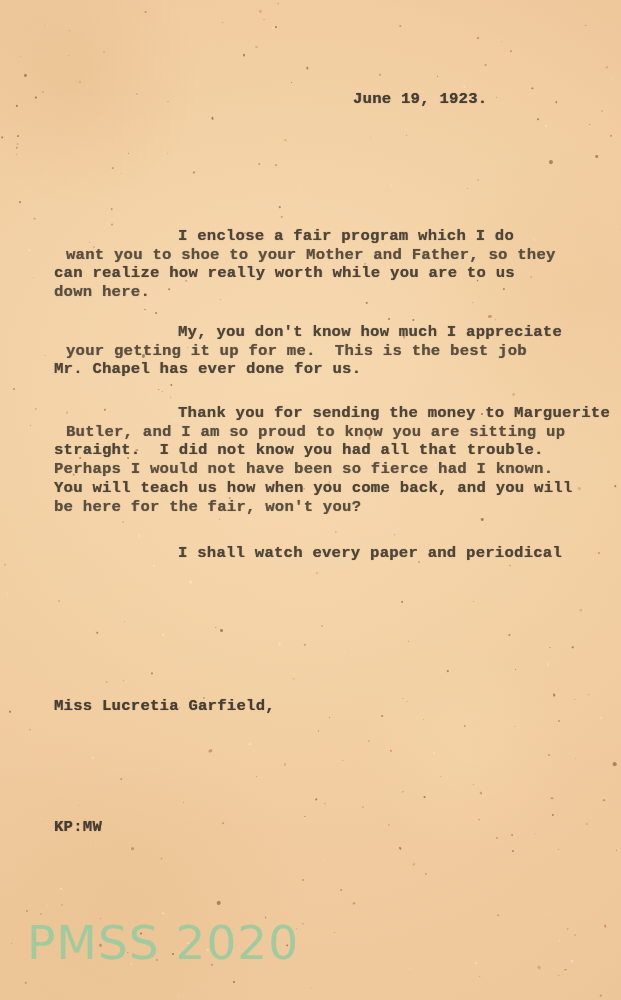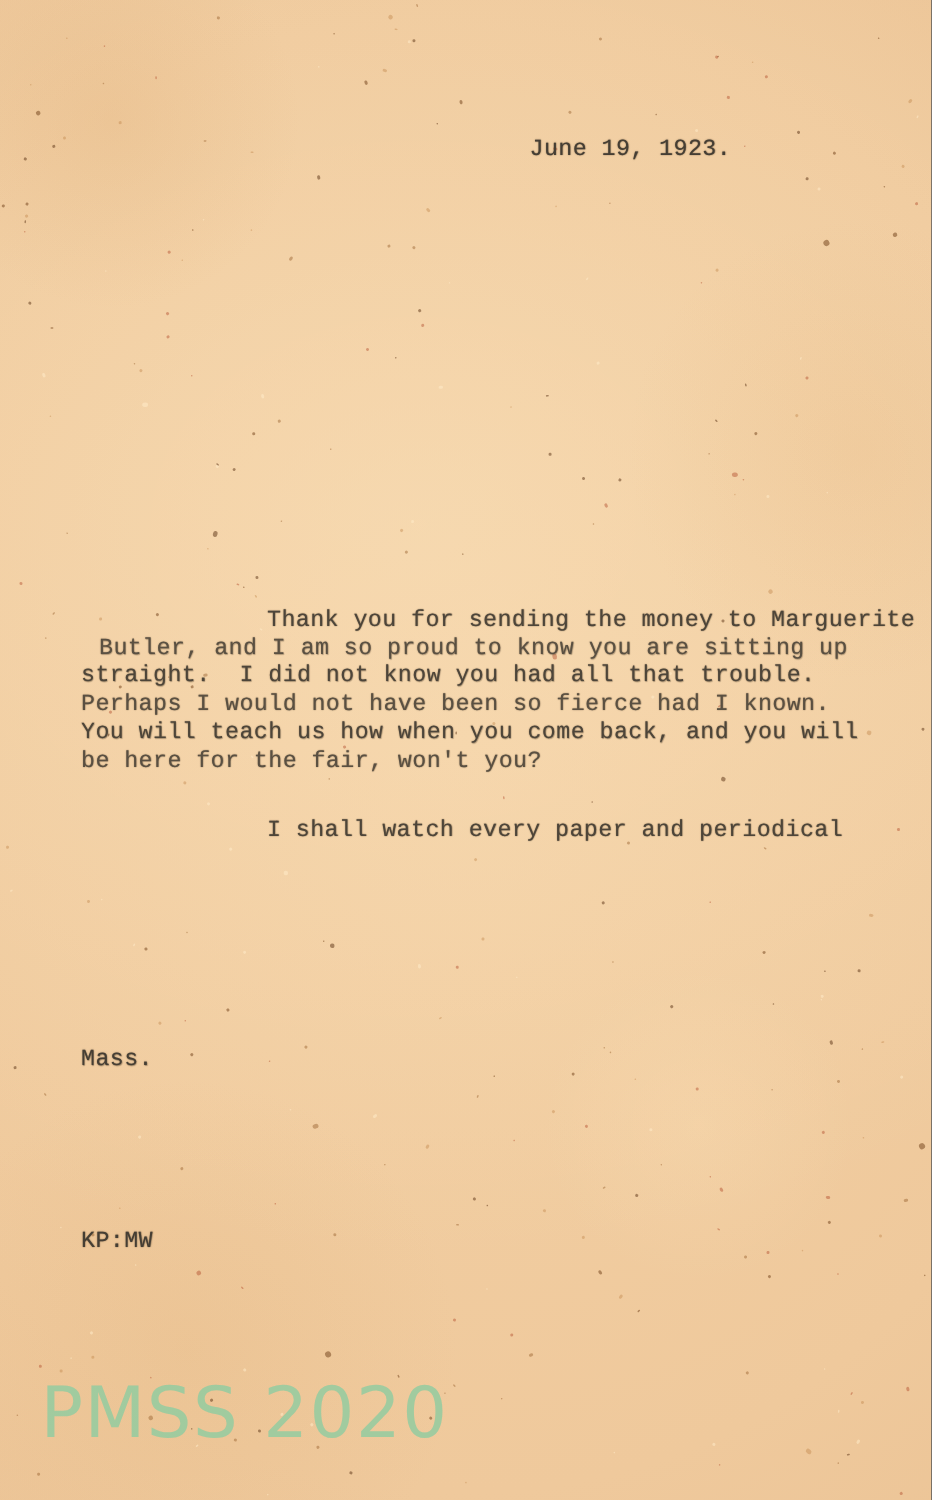--- a/index.html
+++ b/index.html
@@ -29,21 +29,21 @@
     pointer-events: none;
   }
   #speckles { position: absolute; inset: 0; pointer-events: none; }
   .speck { position: absolute; border-radius: 50%; }
 
   .tw {
     position: absolute;
     font-family: "Liberation Mono", "DejaVu Sans Mono", monospace;
     font-size: 15.5px;
     line-height: 18.7px;
-    font-weight: 400;
+    font-weight: 700;
     color: #453e34;
     letter-spacing: 0.3px;
     white-space: pre;
     text-shadow: 0 0 1px rgba(72,58,40,0.60), 0.4px 0.4px 0.6px rgba(72,58,40,0.35);
   }
   .para .line:first-child { padding-left: 124px; }
   .para .line:nth-child(2) { padding-left: 12px; }
   .para .line:nth-child(odd)  { opacity: 0.95; }
   .para .line:nth-child(even) { opacity: 0.88; }
 
@@ -362,25 +362,27 @@
       <div class="speck" style="width: 2.36423px; height: 2.19345px; left: 601.396px; top: 110.496px; background: rgba(190, 130, 70, 0.4); transform: rotate(23deg);"></div>
       <div class="speck" style="width: 3.19089px; height: 3.29415px; left: 594.593px; top: 154.536px; background: rgba(122, 74, 34, 0.55); transform: rotate(67deg);"></div>
       <div class="speck" style="width: 2.1411px; height: 1.91321px; left: 161.709px; top: 634.463px; background: rgba(255, 235, 200, 0.55); transform: rotate(143deg);"></div>
       <div class="speck" style="width: 2.97044px; height: 3.17879px; left: 131.321px; top: 847.482px; background: rgba(170, 60, 30, 0.4); transform: rotate(148deg);"></div>
       <div class="speck" style="width: 2.01832px; height: 1.52707px; left: 16.0857px; top: 104.888px; background: rgba(90, 50, 20, 0.5); transform: rotate(32deg);"></div>
     </div>
 
   <div class="tw" style="left:353px; top:90px;">June 19, 1923.</div>
 
 
-
+  <div class="tw para" style="left:54px; top:227px;"><div class="line">I enclose a fair program which I do</div><div class="line">want you to shoe to your Mother and Father, so they</div><div class="line">can realize how really worth while you are to us</div><div class="line">down here.</div></div>
+
+  <div class="tw para" style="left:54px; top:323px;"><div class="line">My, you don't know how much I appreciate</div><div class="line">your getting it up for me.  This is the best job</div><div class="line">Mr. Chapel has ever done for us.</div></div>
 
   <div class="tw para" style="left:54px; top:404px;"><div class="line">Thank you for sending the money to Marguerite</div><div class="line">Butler, and I am so proud to know you are sitting up</div><div class="line">straight.  I did not know you had all that trouble.</div><div class="line">Perhaps I would not have been so fierce had I known.</div><div class="line">You will teach us how when you come back, and you will</div><div class="line">be here for the fair, won't you?</div></div>
 
   <div class="tw para" style="left:54px; top:544px;"><div class="line">I shall watch every paper and periodical</div></div>
 
 
-  <div class="tw" style="left:54px; top:697px; line-height:19.6px;"><div class="line">Mass.</div></div>
+  <div class="tw" style="left:54px; top:697px; line-height:19.6px;"><div class="line">Miss Lucretia Garfield,</div></div>
 
   <div class="tw" style="left:54px; top:818px;">KP:MW</div>
 
   <div id="watermark">PMSS 2020</div>
 </div>
 
 </body></html>

